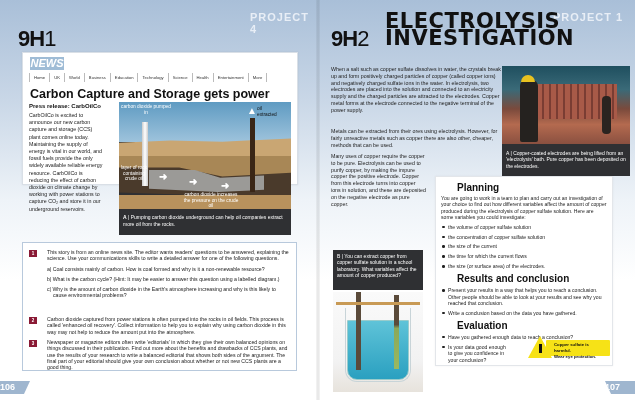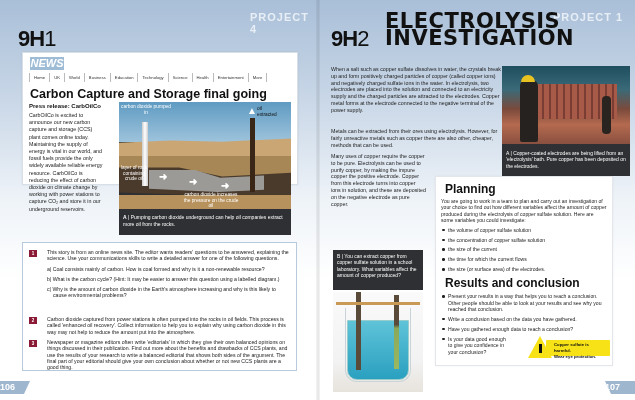--- a/index.html
+++ b/index.html
@@ -50,21 +50,21 @@
 .r-code{position:absolute;left:13px;top:30px;font-size:22px;line-height:18px}
 .rbody{position:absolute;left:13px;width:170px;font-size:5.3px;line-height:6.8px;color:#222}
 .rphoto{position:absolute;left:184px;top:66px;width:128px;height:110px;background:#2f3033;overflow:hidden}
 .rphoto .img{position:absolute;left:0;top:0;width:128px;height:78px;background:linear-gradient(180deg,#1f4f5f 0%,#3a6a78 30%,#7a4a3c 55%,#b46a4f 75%,#8a5040 100%)}
 .rphoto .rods{position:absolute;left:35px;top:18px;width:80px;height:35px;background:repeating-linear-gradient(90deg,#a85a48 0 5px,#7a3d33 5px 7px)}
 .rphoto .worker{position:absolute;left:18px;top:14px;width:18px;height:62px;background:#25221f;border-radius:6px 6px 2px 2px}
 .rphoto .hat{position:absolute;left:19px;top:9px;width:14px;height:7px;background:#e8c220;border-radius:7px 7px 0 0}
 .rphoto .worker2{position:absolute;left:100px;top:30px;width:9px;height:38px;background:#2a2420;border-radius:4px}
 .rphoto .cap{position:absolute;left:0;top:80px;width:128px;padding:4px;color:#fff;font-size:5px;line-height:6.4px}
 .planbox{position:absolute;left:117px;top:176px;width:178px;height:190px;background:#fff;border:1px solid #e3e6ea;box-shadow:0 0 2px rgba(0,0,0,0.06);padding:4px 5px}
-.planbox h3{font-size:12px;font-weight:bold;color:#111;margin:1px 4px 2px}
+.planbox h3{font-size:10px;font-weight:bold;color:#111;margin:1px 16px 2px}
 .planbox p{font-size:5.1px;line-height:6.4px;color:#222}
 .planbox ul{list-style:none;margin-top:3px}
 .planbox li{font-size:5.1px;line-height:6.4px;color:#222;padding-left:7px;position:relative;margin-bottom:3.5px}
 .planbox li:before{content:"";position:absolute;left:1px;top:2px;width:2.5px;height:2.5px;background:#222;border-radius:50%}
 .bcap{position:absolute;left:15px;top:250px;width:90px;height:40px;background:#2f3033;color:#fff;font-size:5px;line-height:6.4px;padding:3px 4px}
 .beaker{position:absolute;left:15px;top:292px;width:90px;height:100px;background:linear-gradient(180deg,#fafafa 0%,#f2f2f2 70%,#e7e3dc 100%)}
 .liquid{position:absolute;left:14px;top:28px;width:62px;height:60px;background:linear-gradient(180deg,#5fc3d8,#2aa0c0);border-radius:0 0 10px 10px;border:1px solid #9cc}
 .glass{position:absolute;left:12px;top:16px;width:66px;height:74px;border:1px solid #c8d4d8;border-top:none;border-radius:0 0 12px 12px}
 .bar{position:absolute;left:3px;top:10px;width:84px;height:3px;background:#c89a55}
 .elec1{position:absolute;left:23px;top:0;width:5px;height:78px;background:#5a4a3a}
@@ -88,21 +88,21 @@
       <span>UK</span>
       <span>World</span>
       <span>Business</span>
       <span>Education</span>
       <span>Technology</span>
       <span>Science</span>
       <span>Health</span>
       <span>Entertainment</span>
       <span>More</span>
     </div>
-    <div class="headline">Carbon Capture and Storage final going</div>
+    <div class="headline">Carbon Capture and Storage gets power</div>
     <div class="press">Press release: CarbOilCo</div>
     <div class="body-l">CarbOilCo is excited to announce our new carbon capture and storage (CCS) plant comes online today. Maintaining the supply of energy is vital in our world, and fossil fuels provide the only widely available reliable energy resource. CarbOilCo is reducing the effect of carbon dioxide on climate change by working with power stations to capture CO₂ and store it in our underground reservoirs.</div>
 
     <div class="diagram">
       <div class="sky"></div>
       <div class="ground2"></div>
       <div class="ground1"></div>
       <div class="rock"></div>
       <div class="co2layer"></div>
       <div class="ground3"></div>
@@ -177,20 +177,21 @@
       <li>the concentration of copper sulfate solution</li>
       <li>the size of the current</li>
       <li>the time for which the current flows</li>
       <li>the size (or surface area) of the electrodes.</li>
     </ul>
     <h3>Results and conclusion</h3>
     <ul>
       <li>Present your results in a way that helps you to reach a conclusion. Other people should be able to look at your results and see why you reached that conclusion.</li>
       <li>Write a conclusion based on the data you have gathered.</li>
     </ul>
+    <h3>Evaluation</h3>
     <ul>
       <li>Have you gathered enough data to reach a conclusion?</li>
       <li style="width:70px">Is your data good enough to give you confidence in your conclusion?</li>
     </ul>
   </div>
 
   <div class="warning">
     <div class="box"><span>Copper sulfate is harmful.</span><br><span>Wear eye protection.</span></div>
     <div class="tri"></div>
     <div class="tri-in"></div>

